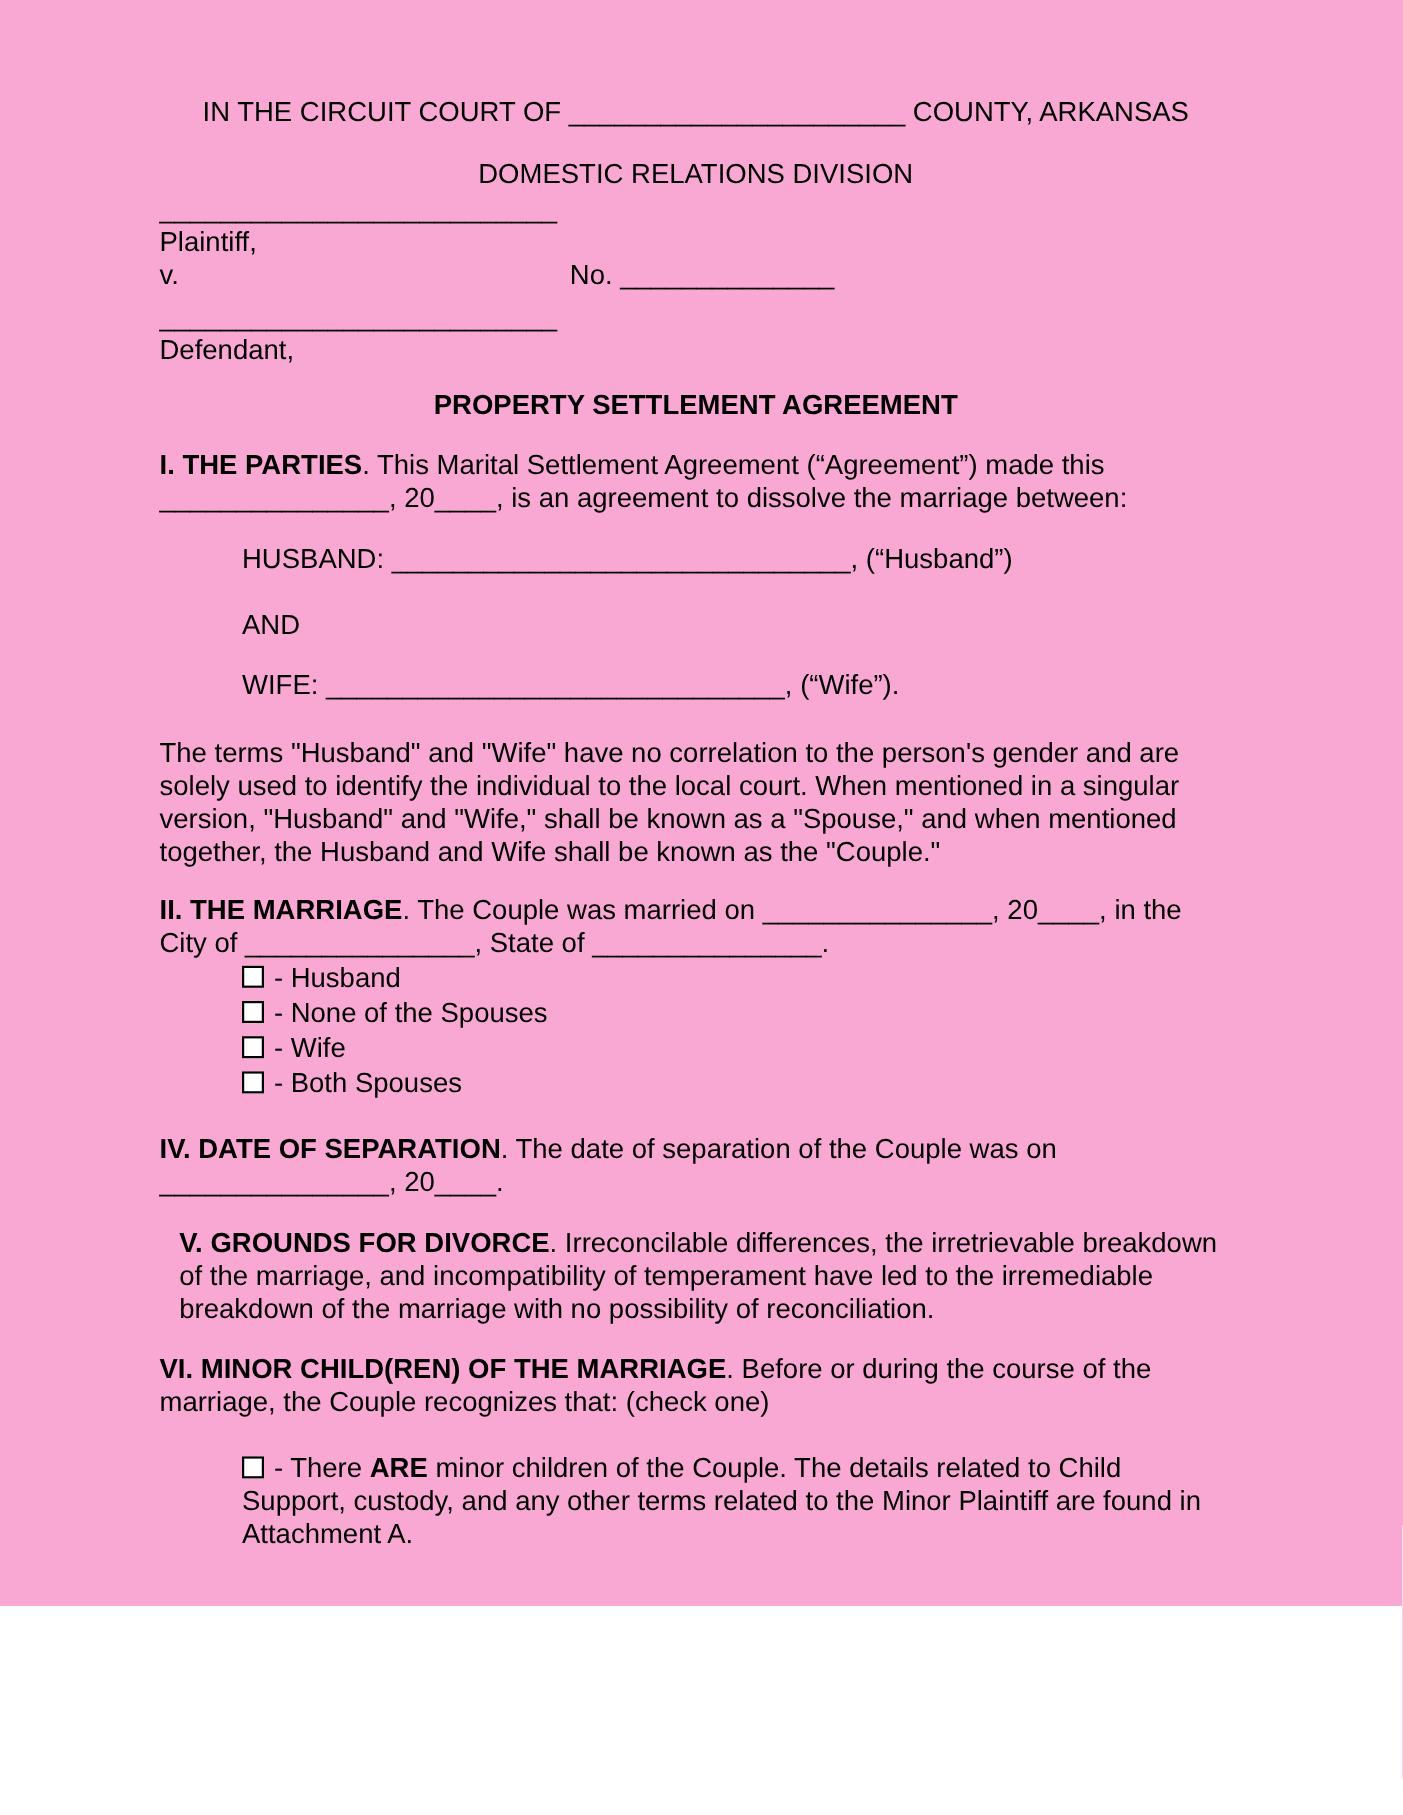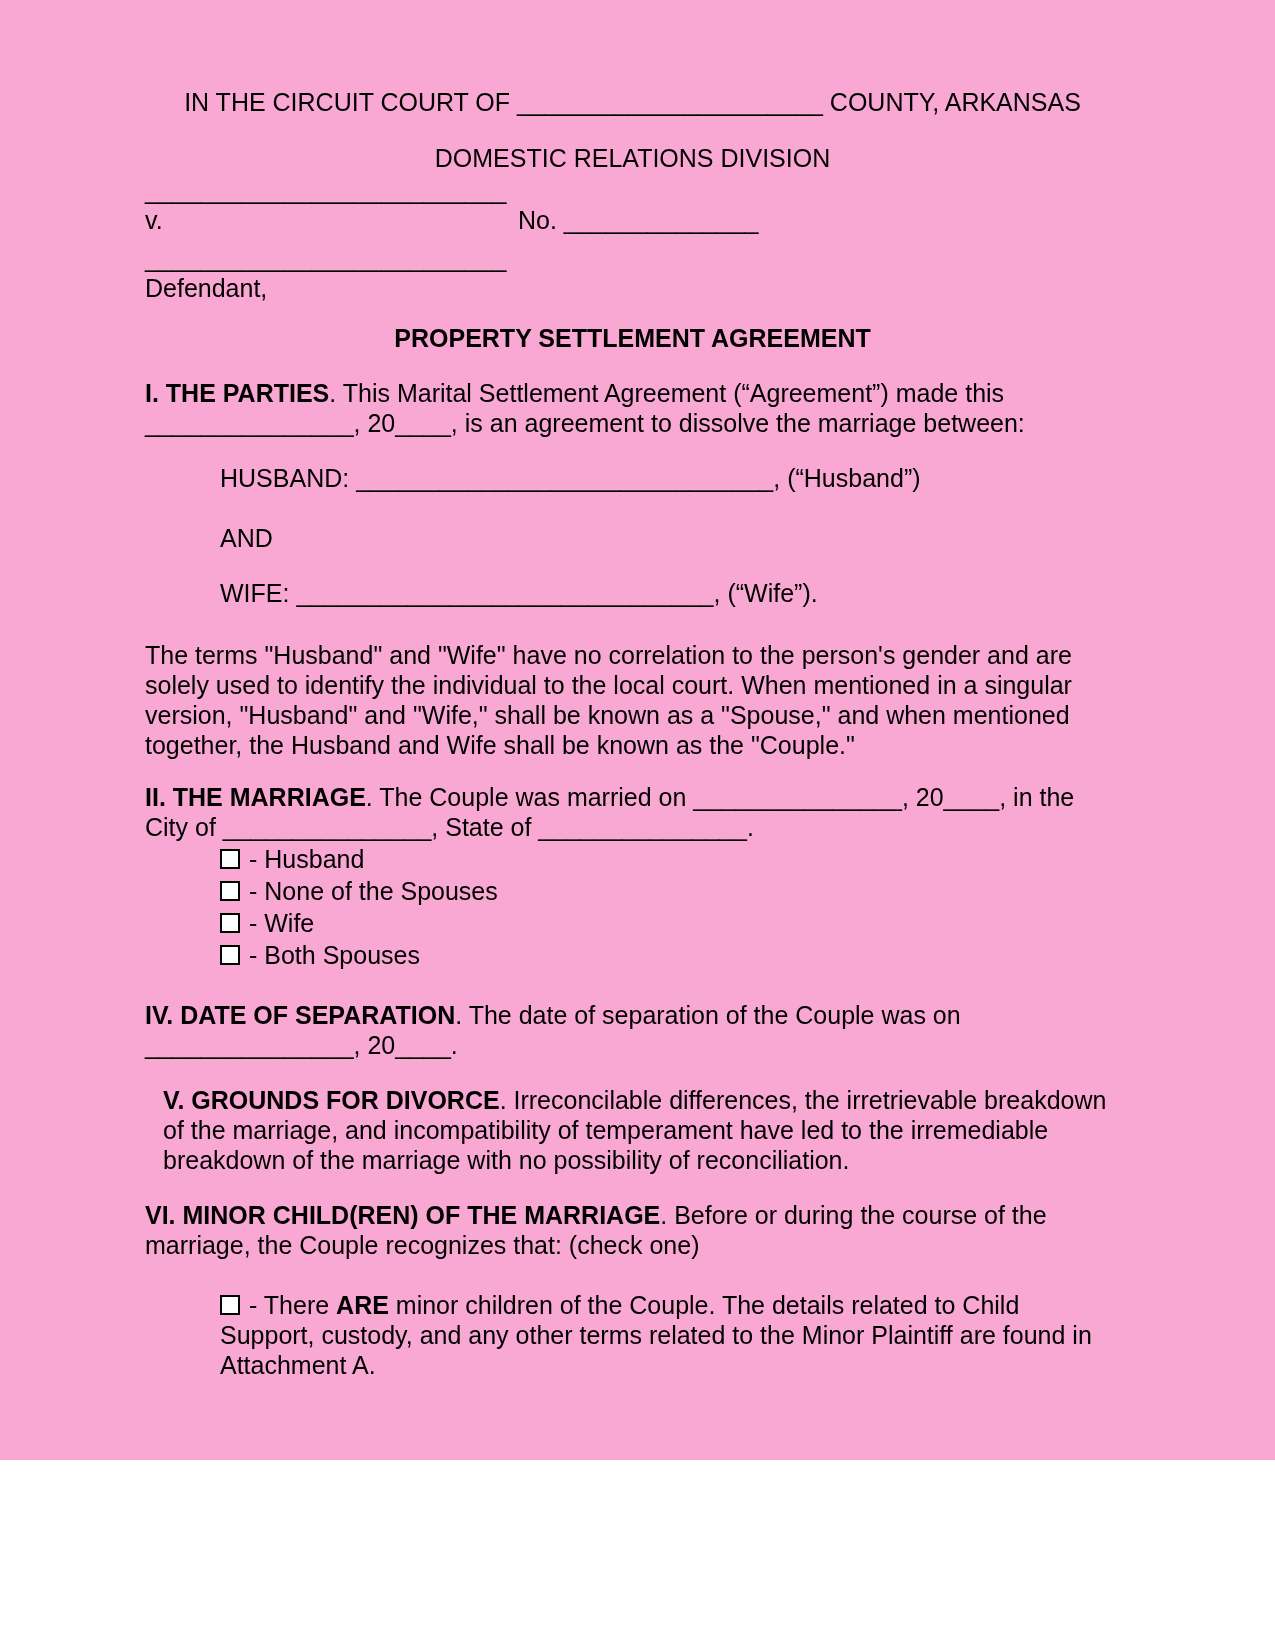--- a/index.html
+++ b/index.html
@@ -91,20 +91,21 @@
 
 <div class="page">
   <div class="content">
 
     <p class="center"><span>IN THE CIRCUIT COURT OF </span><span>______________________</span><span> COUNTY, ARKANSAS</span></p>
 
     <p class="center division">DOMESTIC RELATIONS DIVISION</p>
 
     <div>
       <p class="cap-blank1">__________________________</p>
+      <p>Plaintiff,</p>
       <p class="vs-row"><span>v.</span><span class="case-no"><span>No. </span><span>______________</span></span></p>
       <p class="cap-blank2">__________________________</p>
       <p>Defendant,</p>
     </div>
 
     <p class="center title">PROPERTY SETTLEMENT AGREEMENT</p>
 
     <p class="sec1"><b>I. THE PARTIES</b><span>. This Marital Settlement Agreement (“Agreement”) made this _______________, 20____, is an agreement to dissolve the marriage between:</span></p>
 
     <p class="husband-row indent"><span>HUSBAND: </span><span>______________________________</span><span>, (“Husband”)</span></p>

